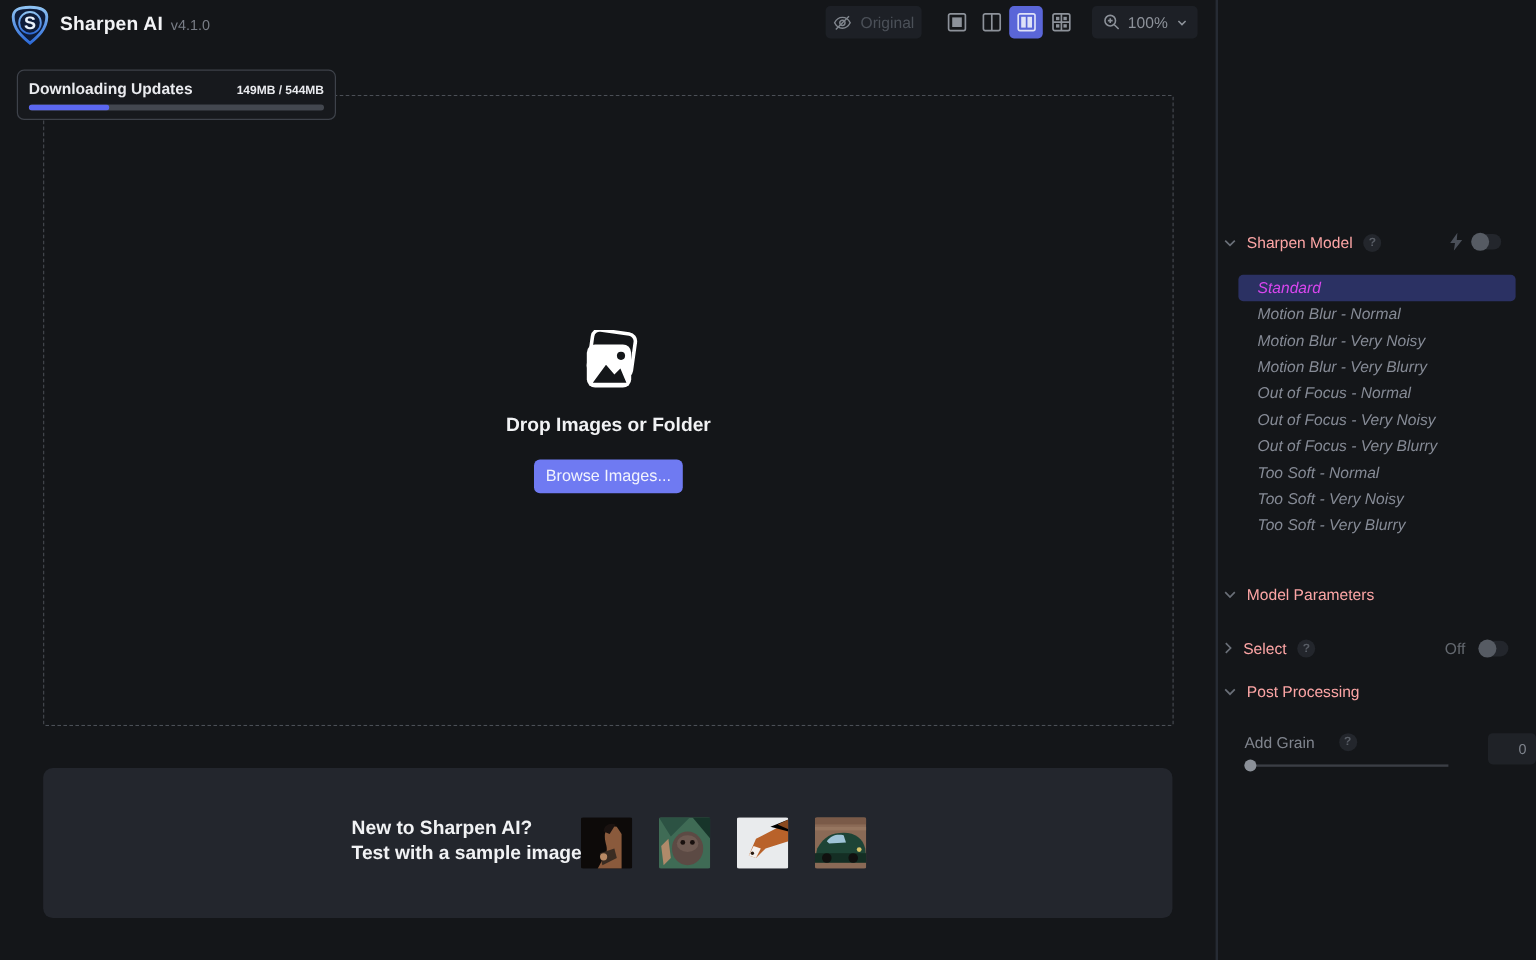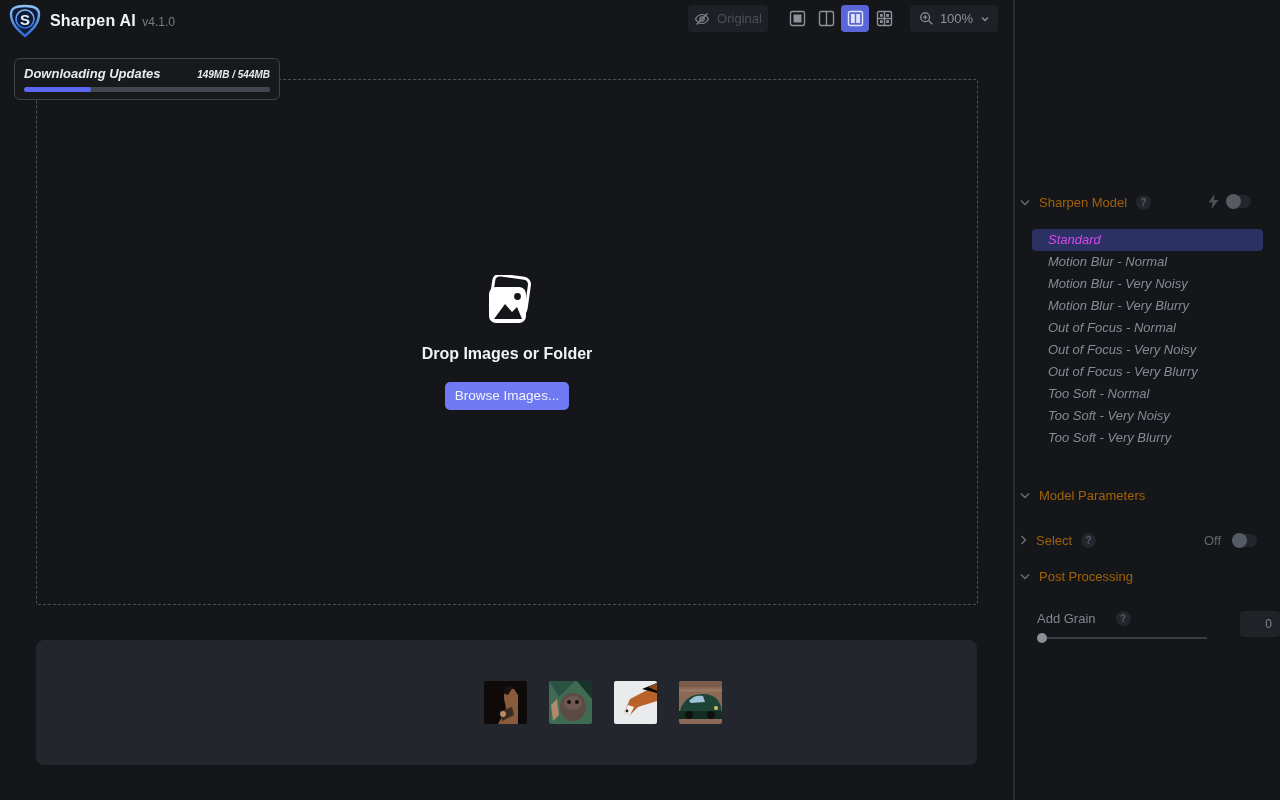--- a/index.html
+++ b/index.html
@@ -35,21 +35,20 @@
   .view-btn.selected { background:#5a66d8; }
 
   .zoom-ctl { left:910px; width:88px; color:#8d929a; gap:6px; }
   .zoom-ctl .chev { margin-left:2px; }
 
   
   .download-card {
     position:absolute; left:14px; top:58px; width:266px; height:42px;
     background:#17191d; border:1px solid #3e424a; border-radius:6px; z-index:5;
     padding:7px 9px 0 9px;
-    font-style:italic;
   }
   .download-row { display:flex; justify-content:space-between; align-items:baseline; }
   .download-title { font-size:13px; color:#e9eaee; font-weight:bold; }
   .download-size { font-size:10px; color:#e9eaee; font-weight:bold; }
   .progress-track {
     margin-top:6px; height:5px; border-radius:3px; background:#43474f; overflow:hidden;
   }
   .progress-fill { height:100%; border-radius:3px; background:#5b67f0; }
 
   
@@ -75,21 +74,21 @@
   .thumbs { position:absolute; left:448px; top:41px; display:flex; gap:22px; }
   .thumb { width:43px; height:43px; border-radius:2px; overflow:hidden; cursor:pointer; }
   .thumb svg { display:block; }
 
   
   .divider-v { position:absolute; left:1013px; top:0; width:2px; height:800px; background:#262b34; }
   .sidebar { position:absolute; left:1015px; top:0; width:265px; height:800px; }
 
   .section-head { position:absolute; left:0; display:flex; align-items:center; gap:9px; height:16px; }
   .section-head .chev { margin-left:5px; }
-  .section-label { font-size:13px; color:#a16207; }
+  .section-label { font-size:13px; color:#fca5a5; }
   .help-badge {
     width:15px; height:15px; border-radius:50%; background:#23262c; color:#585d65;
     font-size:10px; display:flex; align-items:center; justify-content:center; font-weight:bold;
   }
 
   .toggle { position:absolute; width:25px; height:13px; border-radius:7px; background:#23262c; }
   .toggle .knob {
     position:absolute; left:0px; top:-1px; width:15px; height:15px; border-radius:50%; background:#565b63;
   }
 
@@ -209,20 +208,24 @@
       <rect x="22" y="1.5" width="36" height="36" rx="6" transform="rotate(8 40 19)" fill="none" stroke="#ffffff" stroke-width="3"></rect>
       <rect x="19" y="12" width="37" height="36" rx="7" fill="#ffffff"></rect>
       <path d="M24 44 L35 29 L42 37 L47 32 L52 44 Z" fill="#141619"></path>
       <circle cx="47.5" cy="21.5" r="3.4" fill="#141619"></circle>
     </svg>
     <div class="drop-title">Drop Images or Folder</div>
     <div class="browse-btn">Browse Images...</div>
   </div>
 
   <div class="sample-panel">
+    <div class="sample-text">
+      <div>New to Sharpen AI?</div>
+      <div>Test with a sample image</div>
+    </div>
     <div class="thumbs">
       <div class="thumb">
         <svg width="43" height="43" viewBox="0 0 43 43">
           <rect width="43" height="43" fill="#0d0a09"></rect>
           <path d="M30 8 C24 6 20 10 20 16 C20 22 23 25 21 30 L14 43 L34 43 L34 14 Z" fill="#8a5a3c"></path>
           <path d="M29 6 C24 4 19 7 19 12 L24 14 Z" fill="#1a1210"></path>
           <path d="M16 30 L28 26 L30 34 L18 40 Z" fill="#3a2c22"></path>
           <circle cx="19" cy="33" r="3" fill="#b98a64"></circle>
         </svg>
       </div>

